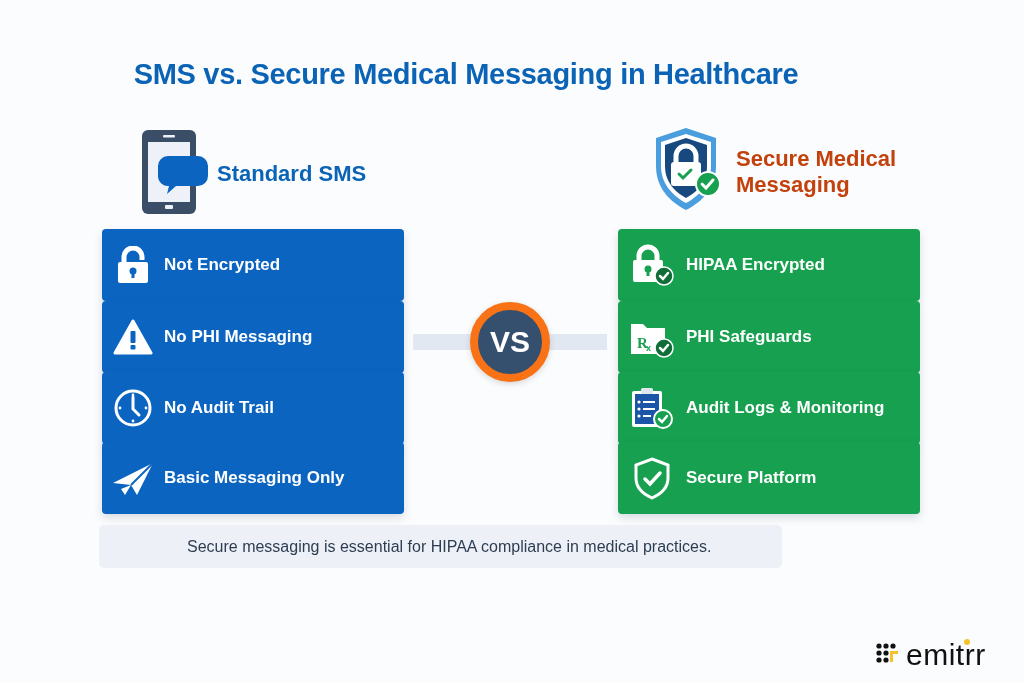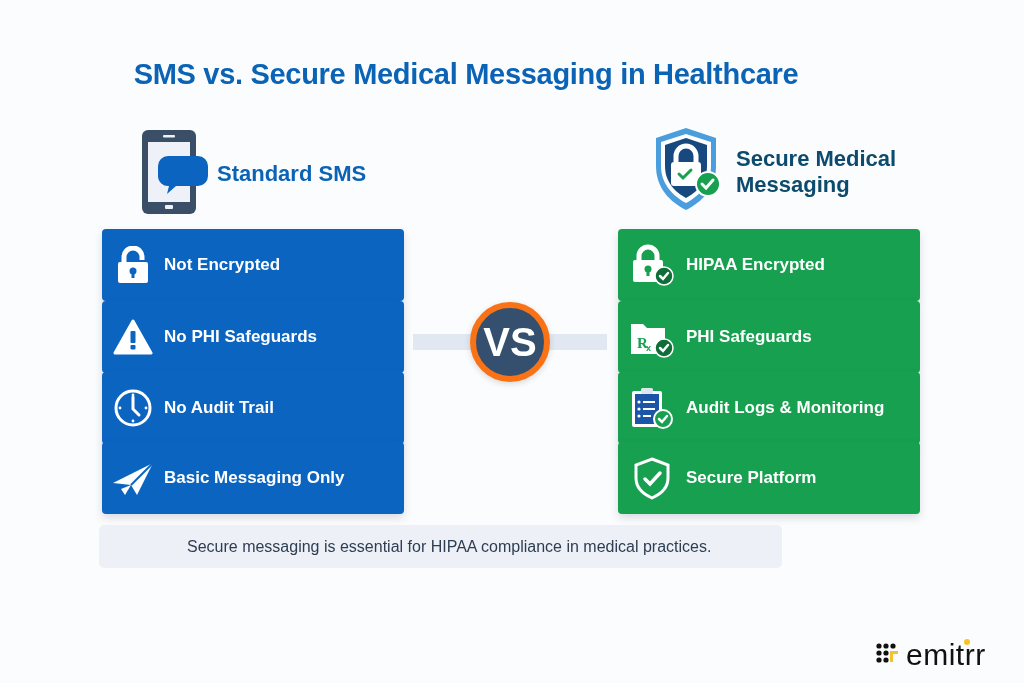--- a/index.html
+++ b/index.html
@@ -12,44 +12,44 @@
   .title {
     position: absolute; left: 0; width: 932px; top: 58px;
     text-align: center; font-size: 29px; font-weight: bold;
     color: #0b63b6; letter-spacing: -0.3px;
   }
   .col-header { position: absolute; display: flex; align-items: center; }
   .col-header.left { left: 138px; top: 128px; }
   .col-header.right { left: 652px; top: 126px; }
   .col-title { font-size: 22px; font-weight: bold; line-height: 26px; }
   .col-header.left .col-title { color: #0b63b6; margin-left: 9px; }
-  .col-header.right .col-title { color: #0c4a6e; margin-left: 12px; }
+  .col-header.right .col-title { color: #c2410c; margin-left: 12px; }
 
   .card {
     position: absolute; width: 302px; height: 72px;
     border-radius: 4px; display: flex; align-items: center;
     color: #ffffff; font-size: 17px; font-weight: bold;
     box-shadow: 0 4px 8px rgba(60,80,110,0.18);
   }
   .card.blue { left: 102px; background: #0b64c0; }
   .card.green { left: 618px; background: #16a04f; }
   .card .icon { width: 60px; height: 59px; display: flex; align-items: center; justify-content: center; flex-shrink: 0; }
   .card.blue .icon { width: 62px; }
   .card.green .icon { width: 68px; }
   .card .label { white-space: nowrap; }
 
   .vs-line {
     position: absolute; left: 413px; top: 334px; width: 194px; height: 16px;
     background: #e2e8f2;
   }
   .vs-circle {
     position: absolute; left: 470px; top: 302px; width: 80px; height: 80px;
-    border-radius: 50%; background: #34506e; border: 6px solid #f97316;
+    border-radius: 50%; background: #34506e; border: 8px solid #f97316;
     display: flex; align-items: center; justify-content: center;
-    color: #ffffff; font-size: 40px; font-weight: bold;
+    color: #ffffff; font-size: 30px; font-weight: bold;
     box-shadow: 0 2px 6px rgba(0,0,0,0.15);
   }
   .footer-note {
     position: absolute; left: 99px; top: 525px; width: 683px; height: 43px;
     background: #edf1f7; border-radius: 5px; display: flex; align-items: center;
     padding-left: 88px; color: #2e3d52; font-size: 16px;
   }
   .brand {
     position: absolute; left: 876px; top: 638px; display: flex; align-items: center;
   }
@@ -105,21 +105,21 @@
   <span class="label">Not Encrypted</span>
 </div>
 <div class="card blue" style="top:301px">
   <span class="icon">
     <svg width="40" height="36" viewBox="0 0 40 36">
         <path d="M20 2 L38 34 H2 Z" fill="#fff" stroke="#fff" stroke-width="3" stroke-linejoin="round"></path>
         <rect x="17.5" y="12" width="5" height="12" rx="1" fill="#0b64c0"></rect>
         <rect x="17.5" y="26" width="5" height="4.5" rx="1" fill="#0b64c0"></rect>
       </svg>
   </span>
-  <span class="label">No PHI Safeguards</span>
+  <span class="label">No PHI Messaging</span>
 </div>
 <div class="card blue" style="top:372px">
   <span class="icon">
     <svg width="40" height="40" viewBox="0 0 40 40">
         <circle cx="20" cy="20" r="17" stroke="#fff" stroke-width="3" fill="none"></circle>
         <path d="M20 9 V21 L26 27" stroke="#fff" stroke-width="3" fill="none" stroke-linecap="round"></path>
         <circle cx="20" cy="7" r="1.4" fill="#fff"></circle>
         <circle cx="20" cy="33" r="1.4" fill="#fff"></circle>
         <circle cx="7" cy="20" r="1.4" fill="#fff"></circle>
         <circle cx="33" cy="20" r="1.4" fill="#fff"></circle>

